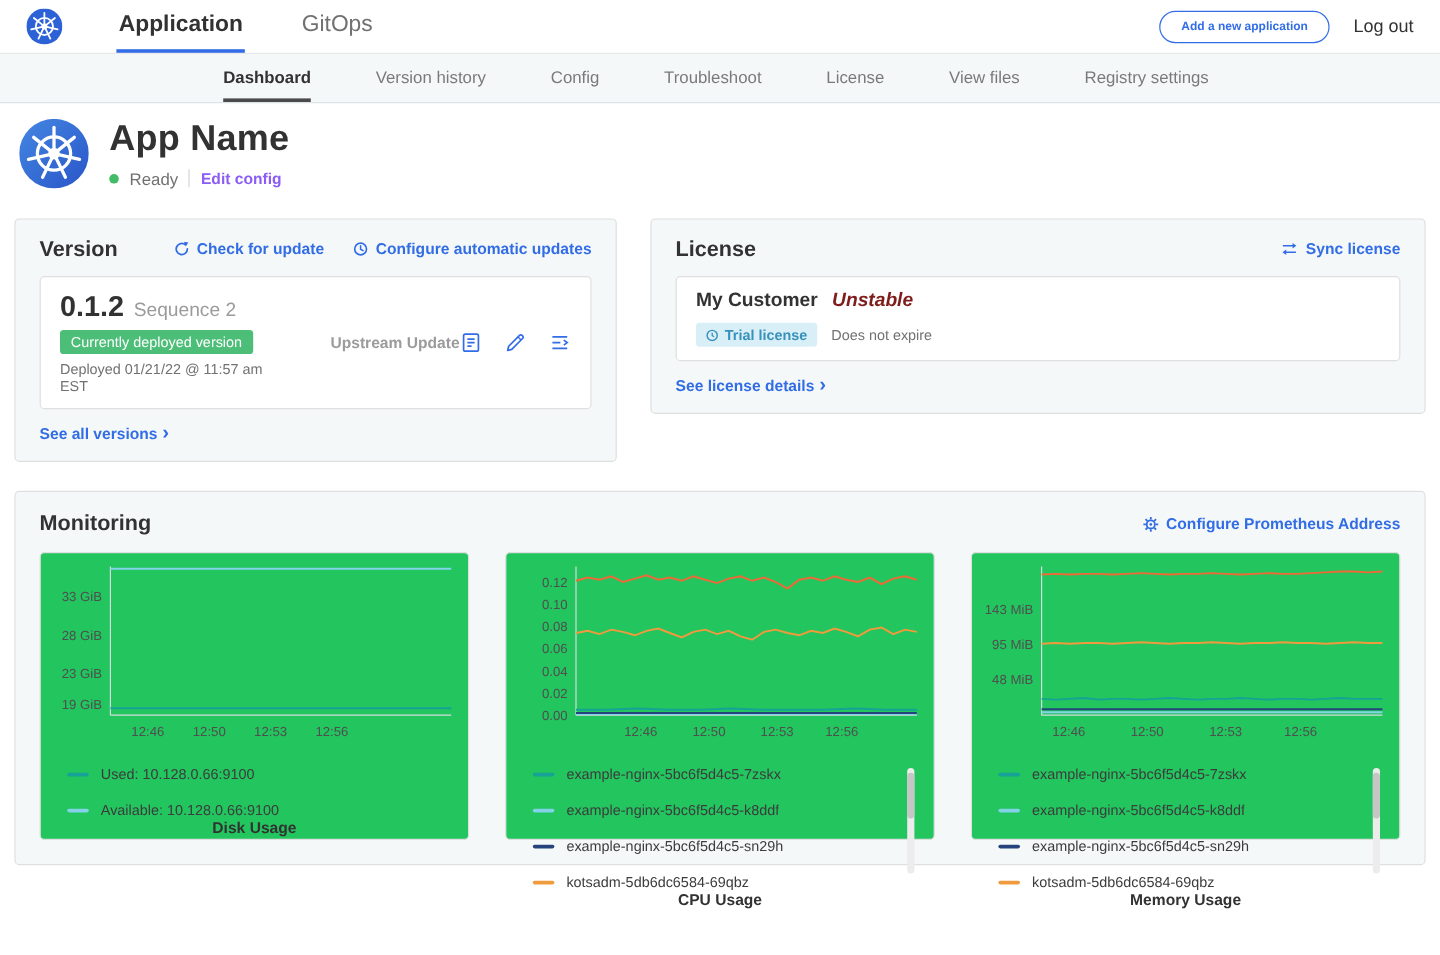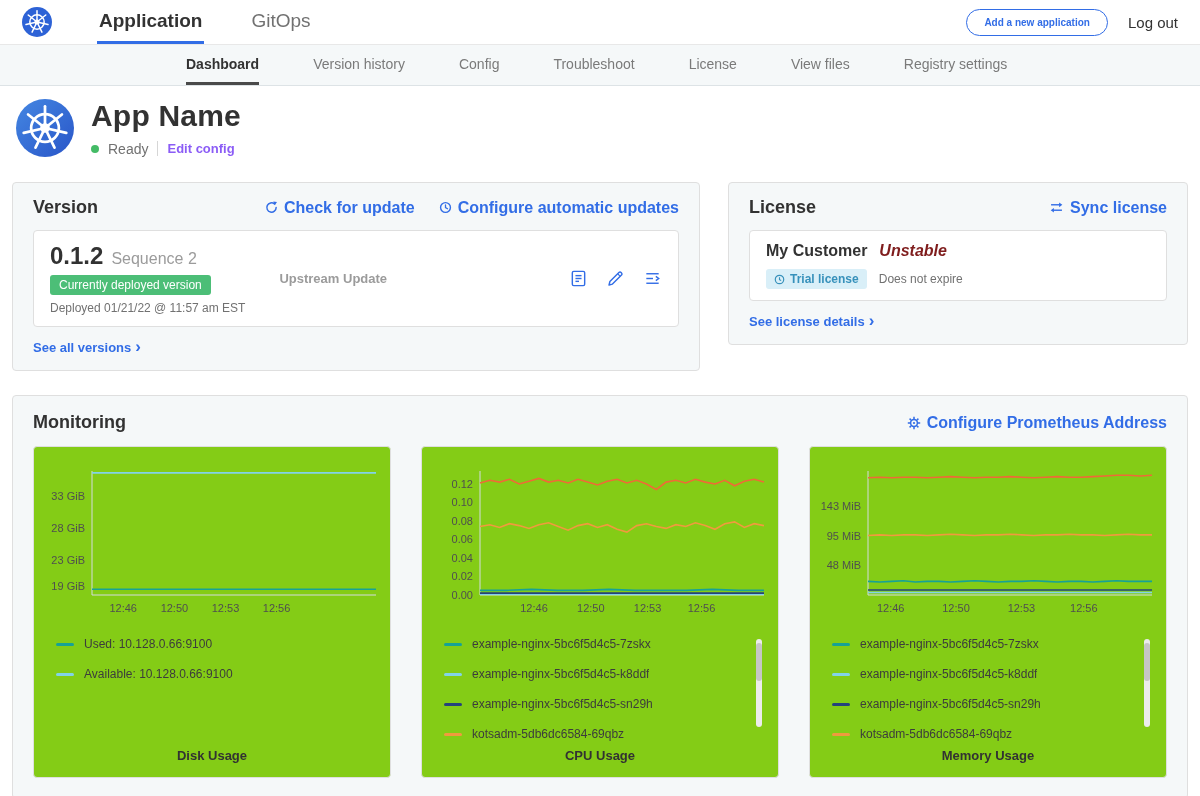--- a/index.html
+++ b/index.html
@@ -27,26 +27,26 @@
   .app-header { display:flex; padding:13px 16px 15px; gap:17px; }
   .app-icon { width:58px; height:58px; flex:none; }
   .app-title { font-size:30px; font-weight:bold; line-height:1.15; letter-spacing:0.2px; }
   .app-status-row { display:flex; align-items:center; gap:9px; margin-top:7px; font-size:14px; color:#717171; }
   .status-dot { width:8px; height:8px; border-radius:50%; background:#44bb66; flex:none; }
   .vdivider { width:1px; height:15px; background:#d6d6d6; }
   .edit-config-link { color:#8b5cf6; font-size:13px; font-weight:bold; cursor:pointer; }
   
   .cards-row { display:flex; gap:28px; padding:0 12px; margin-top:10px; align-items:flex-start; }
   .info-card { background:#f5f8f9; border:1px solid #dfdfdf; border-radius:4px; padding:14px 20px; }
-  .version-card { width:688px; flex:none; }
+  .version-card { width:502px; flex:none; }
   .license-card { flex:1; }
   .card-head { display:flex; align-items:center; }
   .card-title { font-size:18px; font-weight:bold; }
   .head-links { margin-left:auto; display:flex; gap:24px; }
-  .icon-link { display:flex; align-items:center; gap:6px; color:#326de6; font-size:16px; font-weight:bold; cursor:pointer;justify-content:center; }
+  .icon-link { display:flex; align-items:center; gap:6px; color:#326de6; font-size:13px; font-weight:bold; cursor:pointer;justify-content:center; }
   .inner-panel { background:#fff; border:1px solid #dfdfdf; border-radius:4px; margin-top:12px; padding:11px 16px; display:flex; align-items:center; }
   .inner-panel.block { display:block; }
   .ver-number-row { display:flex; align-items:baseline; gap:8px; }
   .ver-number { font-size:24px; font-weight:bold; }
   .ver-seq { font-size:16px; color:#9b9b9b; }
   .deployed-badge { display:inline-block; margin-top:5px; background:#4cbe77; color:#fff; font-size:12px; padding:3px 9px; border-radius:3px; }
   .deployed-at { margin-top:6px; font-size:12px; color:#717171; }
   .upstream { margin-left:34px; font-size:13px; font-weight:bold; color:#9b9b9b; white-space:nowrap; }
   .ver-icons { margin-left:auto; display:flex; gap:18px; color:#326de6; align-items:center; }
   .vicon { display:flex; cursor:pointer; }
@@ -55,21 +55,21 @@
   .lic-name-row { display:flex; align-items:center; gap:12px; }
   .lic-name { font-size:16px; font-weight:bold; }
   .lic-channel { font-size:16px; color:#7f1d1d; font-weight:bold;font-style:italic; }
   .lic-badge-row { display:flex; align-items:center; gap:12px; margin-top:9px; }
   .trial-badge { display:inline-flex; align-items:center; gap:5px; background:#d9eff8; color:#3791bb; font-size:12px; font-weight:bold; padding:3px 8px; border-radius:3px; }
   .lic-exp { font-size:12px; color:#717171; }
   
   .monitoring { margin:24px 12px 0; background:#f5f8f9; border:1px solid #dfdfdf; border-radius:4px; padding:16px 20px 20px; }
   .mon-head { display:flex; align-items:center; }
   .charts-row { display:flex; gap:30px; margin-top:13px; }
-  .chart-card { flex:1; background:#84cc16; border:1px solid #dfdfdf; border-radius:4px; height:332px; display:flex; flex-direction:column; padding:16px 6px 14px; }
+  .chart-card { flex:1; background:#22c55e; border:1px solid #dfdfdf; border-radius:4px; height:240px; display:flex; flex-direction:column; padding:3px 6px 14px; }
   .chart-plot { margin:0 auto; }
   .chart-plot text { font-family:"Liberation Sans", sans-serif; }
   .chart-legend { position:relative; margin:13px 0 0 16px; display:flex; flex-direction:column; gap:16px; padding-right:26px; }
   .legend-item { display:flex; align-items:center; gap:10px; }
   .legend-mark { width:18px; height:3px; border-radius:2px; flex:none; }
   .legend-label { font-size:12px; color:#3c3c3c; white-space:nowrap; overflow:hidden; }
   .legend-scrollbar { position:absolute; right:10px; top:2px; width:6px; height:88px; background:#ececec; border-radius:3px; }
   .legend-scrollbar-thumb { width:6px; height:38px; background:#c6c6c6; border-radius:3px; margin-top:4px; }
   .chart-title { margin-top:auto; text-align:center; font-size:13px; font-weight:bold; }
 </style>

